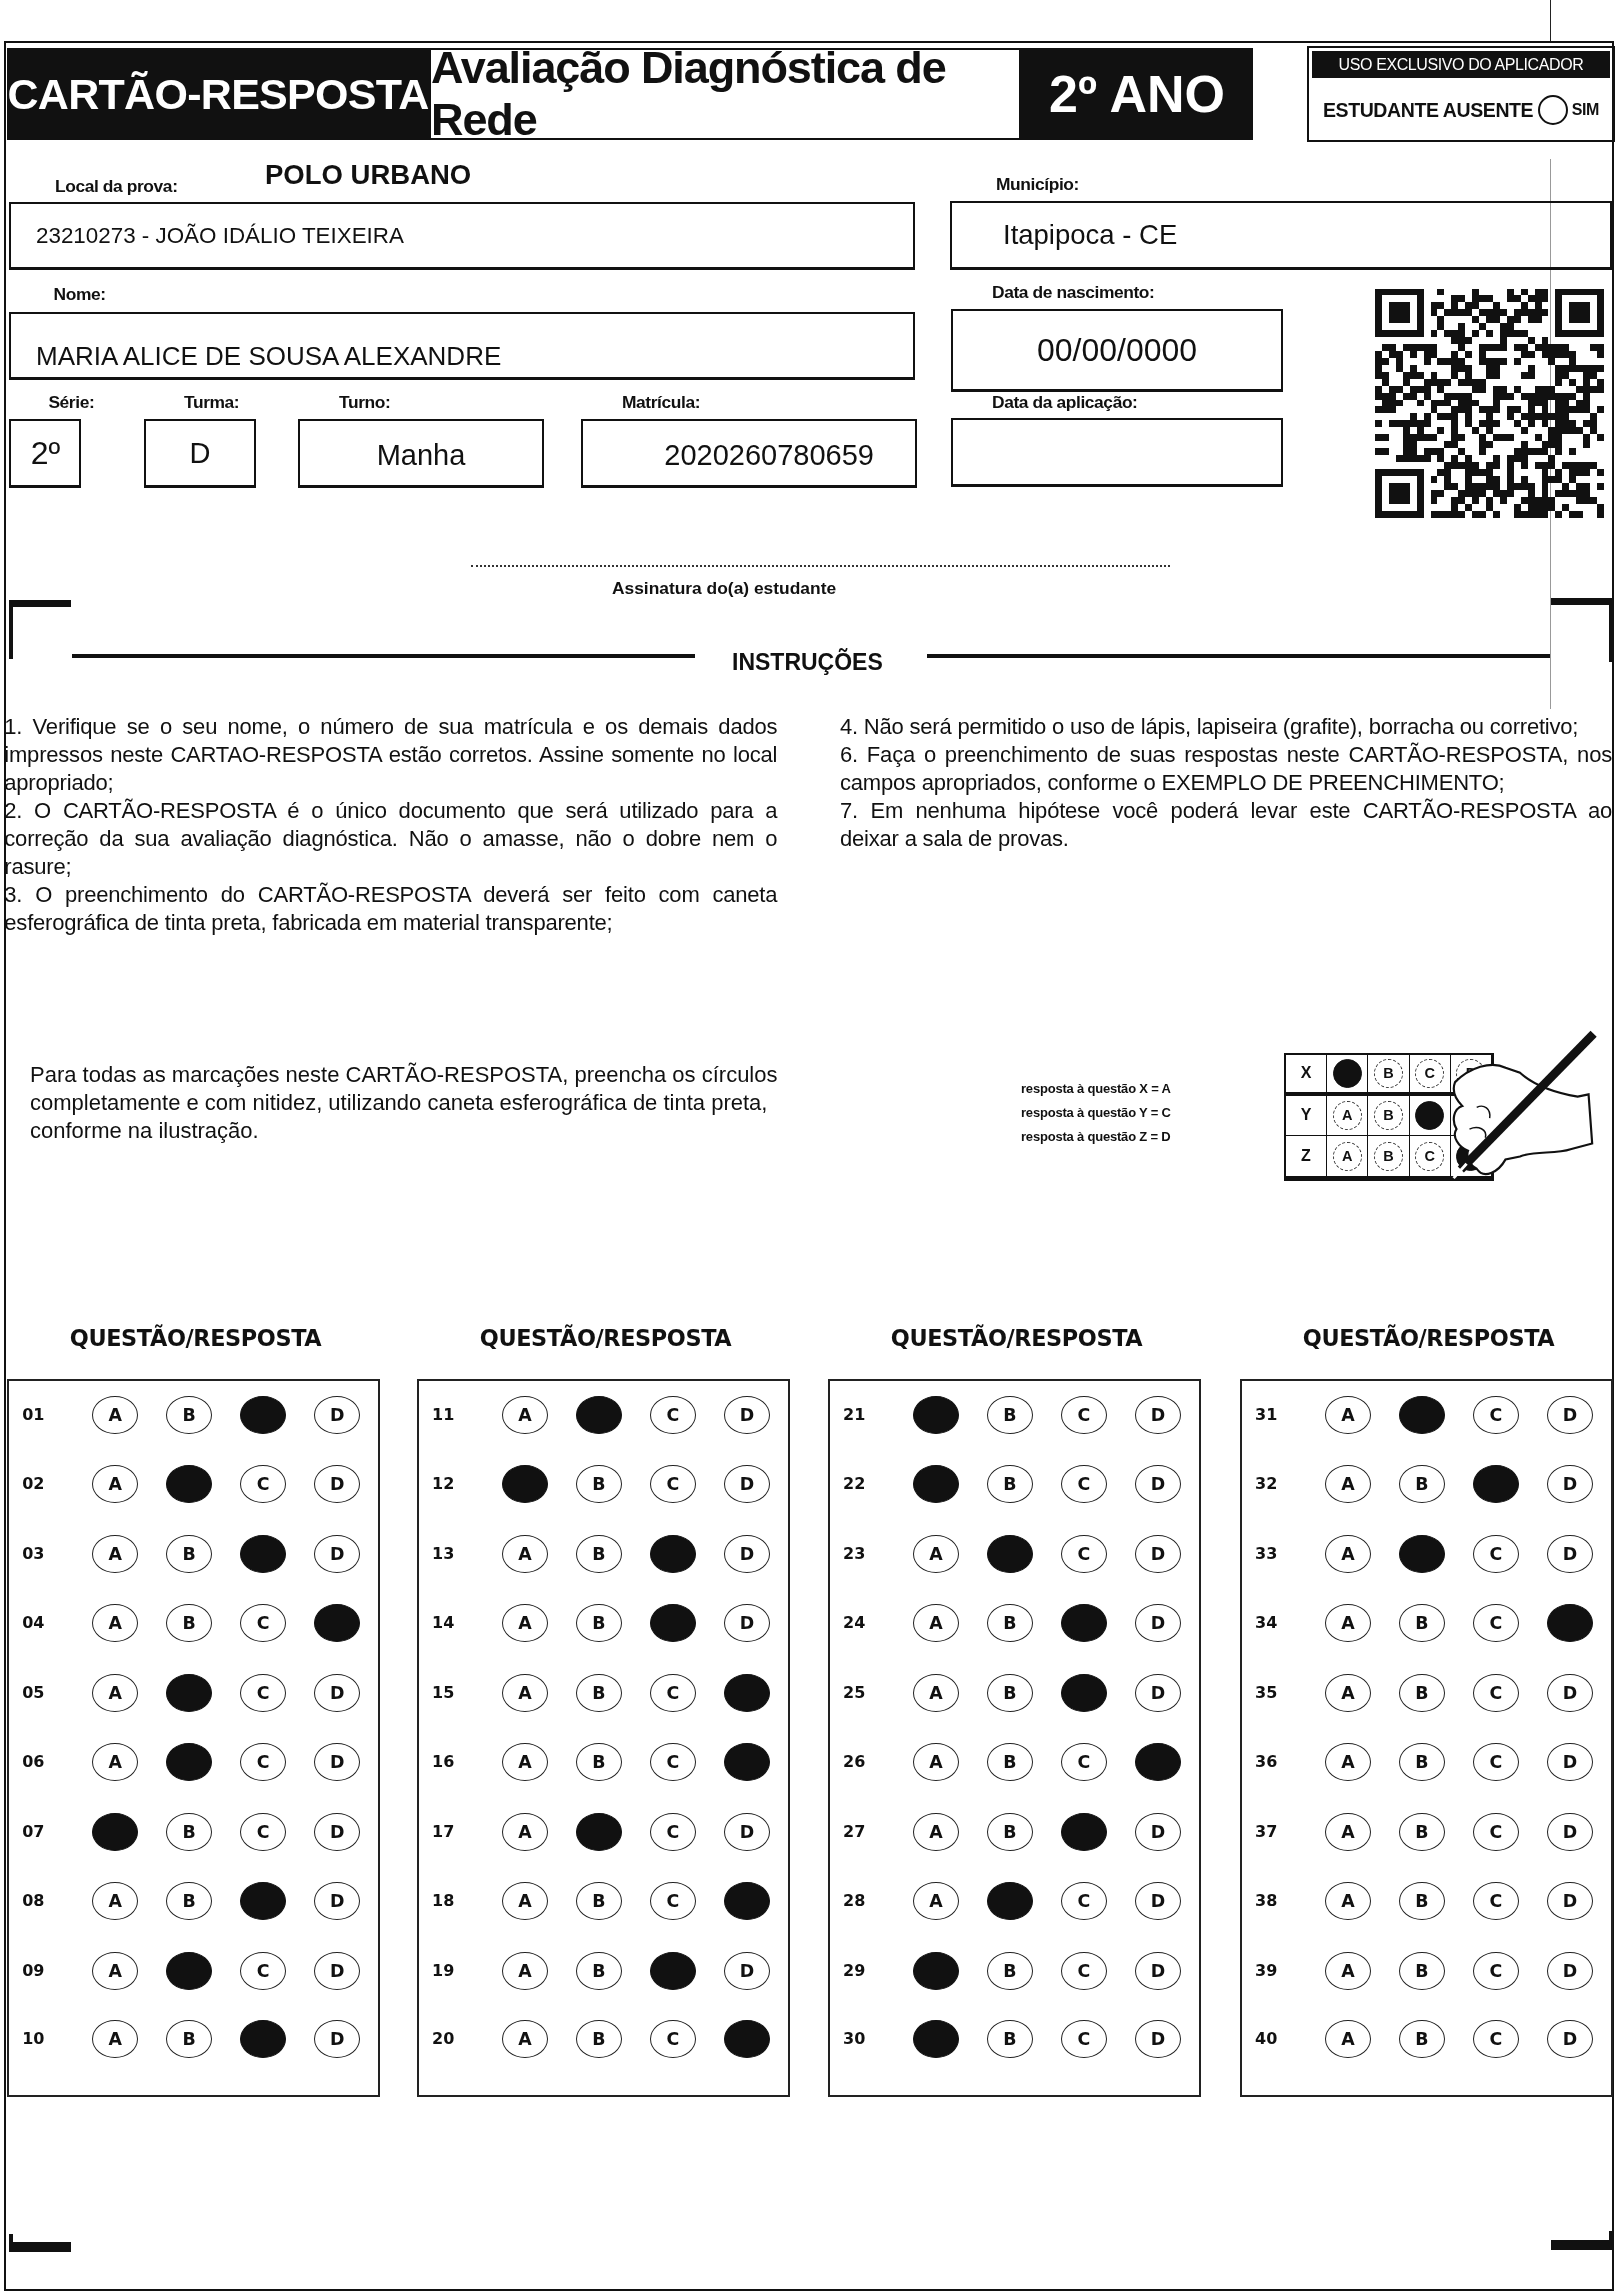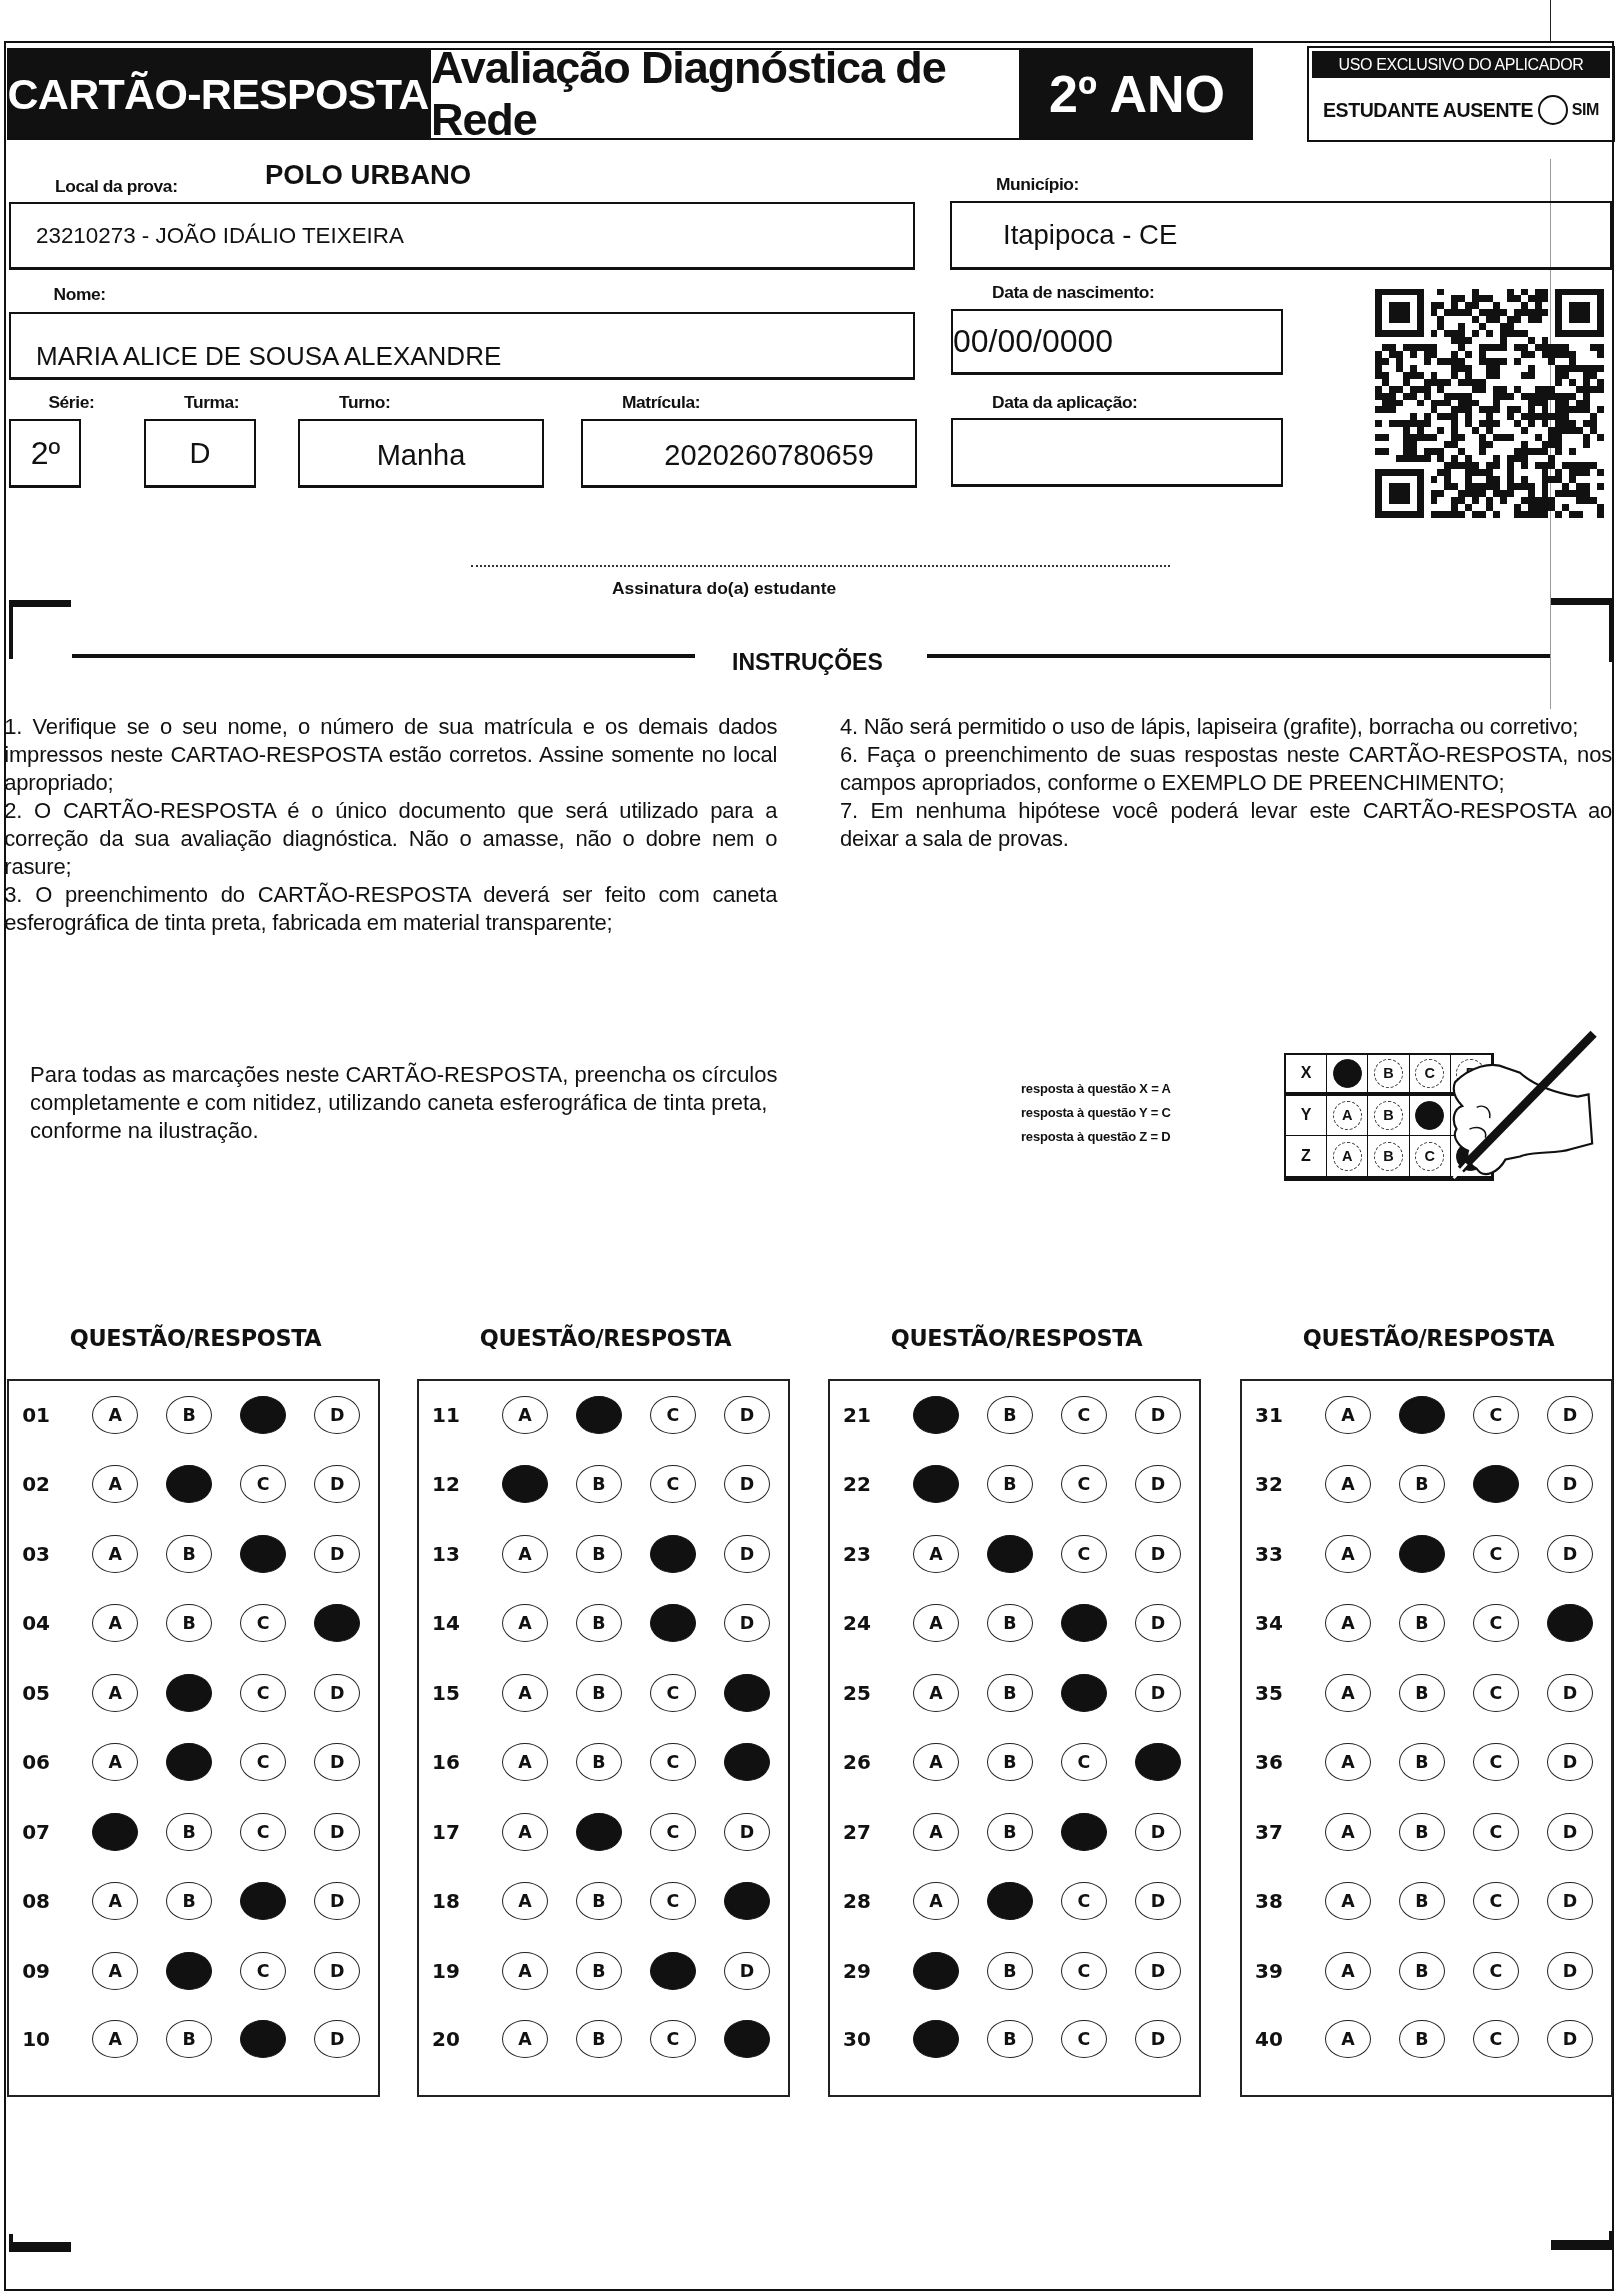--- a/index.html
+++ b/index.html
@@ -45,21 +45,21 @@
   .ex-cell { border-right:1.4px solid #111; border-bottom:1.4px solid #111; display:flex; align-items:center; justify-content:center; font-size:16px; font-weight:bold; }
   .ex-row0 { border-bottom-width:4.3px; }
   .ex-bubble { width:29px; height:29px; border-radius:50%; border:1.4px dashed #333; box-sizing:border-box; display:flex; align-items:center; justify-content:center; font-size:14.5px; }
   .ex-bubble.filled { background:#111; border:1.4px solid #111; }
   .hand { position:absolute; left:1426px; top:1028px; width:188px; height:166px; }
 
   .q-heading { position:absolute; top:1325px; font-size:22.4px; font-weight:bold; width:391px; text-align:center; font-family:"DejaVu Sans", sans-serif; letter-spacing:-0.4px; }
   .q-panel { position:absolute; top:1344px; height:753px; border:2.2px solid #222; box-sizing:border-box; }
   .q-panel { top:1344px; }
   .q-row { position:absolute; left:0; right:0; height:43px; display:flex; align-items:center; }
-  .q-num { font-family:"DejaVu Sans", sans-serif; font-weight:bold; font-size:20px; width:51px; margin-left:13px; }
+  .q-num { font-family:"DejaVu Sans", sans-serif; font-weight:bold; font-size:16px; width:51px; margin-left:13px; }
   .q-bub { position:absolute; width:46px; height:38px; border:1.4px solid #222; border-radius:50%; box-sizing:border-box; display:flex; align-items:center; justify-content:center; font-family:"DejaVu Sans", sans-serif; font-weight:bold; font-size:17.4px; background:#fff; }
   .q-bub.filled { background:#111; border-color:#111; color:#111; }
 </style>
 </head>
 <body>
 
 <div class="topline"></div>
 <div class="frame"></div>
 <div class="rightline"></div>
 
@@ -85,21 +85,21 @@
 <div class="box" style="left:950px;top:201px;width:662px;height:69px;padding-left:51px;">
   <span class="boxtxt" style="font-size:27.5px;">Itapipoca - CE</span>
 </div>
 
 <div class="lbl" style="left:14.5px;top:284px;">Nome:</div>
 <div class="box" style="left:9.4px;top:312px;width:906px;height:68px;padding-left:24.6px;padding-top:22px;">
   <span class="boxtxt" style="font-size:26px;">MARIA ALICE DE SOUSA ALEXANDRE</span>
 </div>
 
 <div class="lbl" style="left:953px;top:282px;">Data de nascimento:</div>
-<div class="box" style="left:951px;top:309px;width:332px;height:66px;justify-content:flex-start;">
+<div class="box" style="left:951px;top:309px;width:332px;height:83px;justify-content:center;">
   <span class="boxtxt" style="font-size:32px;">00/00/0000</span>
 </div>
 
 <div class="lbl" style="left:9.4px;top:392px;">Série:</div>
 <div class="box" style="left:9.4px;top:419px;width:72px;height:69px;justify-content:center;">
   <span class="boxtxt" style="font-size:32px;">2º</span>
 </div>
 
 <div class="lbl" style="left:145px;top:392px;">Turma:</div>
 <div class="box" style="left:144px;top:419px;width:112px;height:69px;justify-content:center;">

